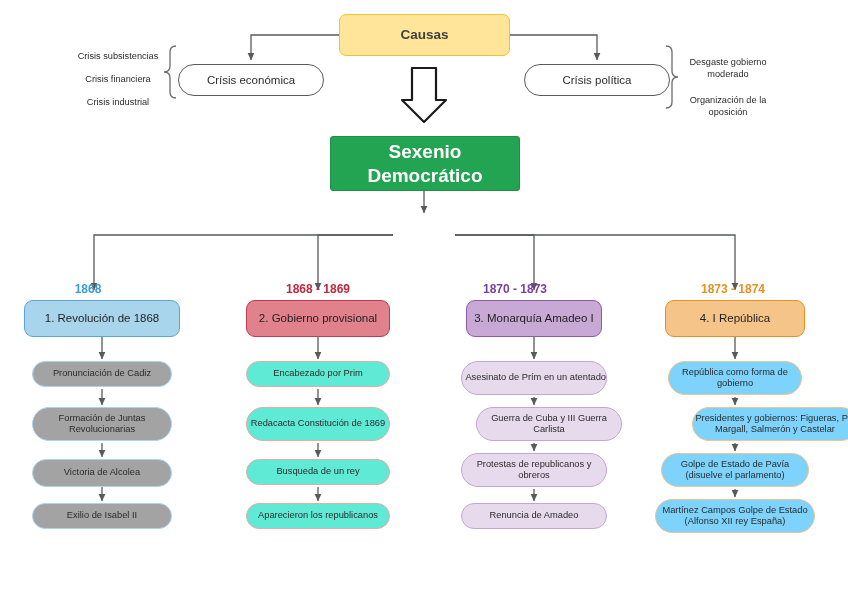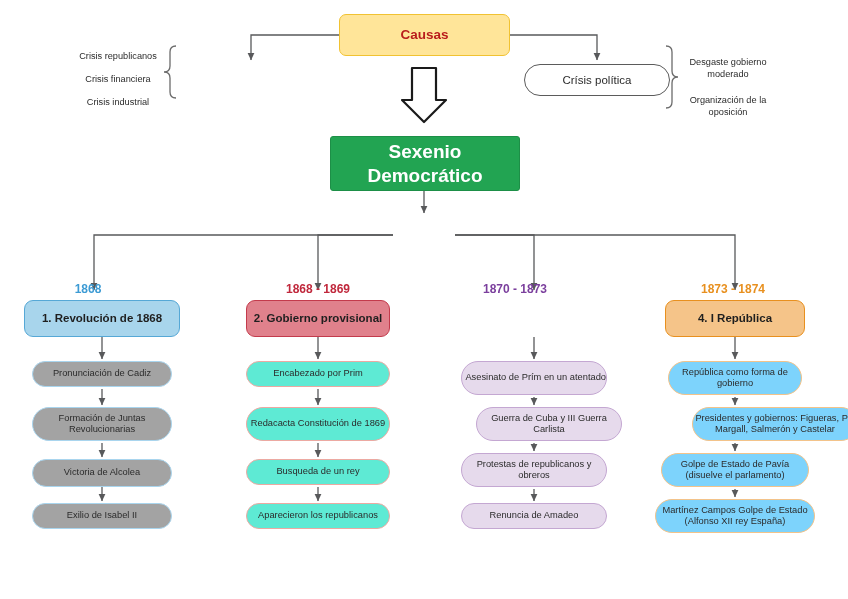--- a/index.html
+++ b/index.html
@@ -13,21 +13,21 @@
   #canvas{position:absolute;left:0;top:0;width:848px;height:599px;}
   svg.lines{position:absolute;left:0;top:0;width:848px;height:599px;pointer-events:none;}
 
   .node{position:absolute;box-sizing:border-box;display:flex;align-items:center;justify-content:center;text-align:center;}
   .node span{display:block;width:100%;line-height:1.22;}
 
   
   .causas{
     left:339px;top:14px;width:171px;height:42px;
     background:#ffe599;border:1.6px solid #f1c232;border-radius:7px;
-    color:#b91c1c;font-size:13.5px;font-weight:bold;
+    color:#404040;font-size:13.5px;font-weight:bold;
   }
   
   .fases{
     left:393px;top:217px;width:62px;height:36px;
     background:#ffe599;border:1.6px solid #f1c232;border-radius:7px;
     color:#1f1f1f;font-size:12.5px;font-weight:bold;
   }
   
   .sexenio{
     left:330px;top:136px;width:190px;height:55px;
@@ -49,21 +49,21 @@
   .sidelabel{position:absolute;font-size:9.2px;color:#2b2b2b;text-align:center;line-height:1.3;}
 
   
   .phase-year{position:absolute;font-size:12px;font-weight:bold;text-align:center;width:180px;}
   .y1{left:-2px;top:282px;color:#3d9bd4;}
   .y2{left:228px;top:282px;color:#c0283c;}
   .y3{left:425px;top:282px;color:#7b3f9d;}
   .y4{left:643px;top:282px;color:#e8901f;}
 
   
-  .phase-main{height:37px;border-radius:9px;font-size:11.5px;font-weight:bold;color:#1f1f1f;}
+  .phase-main{height:37px;border-radius:9px;font-size:11.5px;font-weight:normal;color:#1f1f1f;}
   .pm1{left:24px;top:300px;width:156px;background:#a8d5ec;border:1.8px solid #56a8d6;}
   .pm2{left:246px;top:300px;width:144px;background:#e0818c;border:1.8px solid #c33b4c;}
   .pm3{left:466px;top:300px;width:136px;background:#c8a8d4;border:1.8px solid #8e5aa8;}
   .pm4{left:665px;top:300px;width:140px;background:#f5c489;border:1.8px solid #e8901f;}
 
   
   .sub{font-size:9.3px;color:#2b2b2b;border-radius:999px;}
   .c1 .sub{background:#a3a3a3;border:1.2px solid #a9d5ee;}
   .c2 .sub{background:#5eead4;border:1.2px solid #eca9a2;}
   .c3 .sub{background:#e6daec;border:1.2px solid #c4a7d2;}
@@ -123,26 +123,29 @@
       <path d="M735,397 L735,405" marker-end="url(#ar)"></path>
       <path d="M735,443 L735,451" marker-end="url(#ar)"></path>
       <path d="M735,489 L735,497" marker-end="url(#ar)"></path>
     </g>
   </svg>
 
   <div class="node causas">
     <span>Causas</span>
   </div>
 
+  <div class="node stadium crisis crisis-eco">
+    <span>Crísis económica</span>
+  </div>
 
   <div class="node stadium crisis crisis-pol">
     <span>Crísis política</span>
   </div>
 
-  <div class="sidelabel" style="left:68px;top:51px;width:100px;">Crisis republicanos</div>
+  <div class="sidelabel" style="left:68px;top:51px;width:100px;">Crisis subsistencias</div>
   <div class="sidelabel" style="left:68px;top:74px;width:100px;">Crisis financiera</div>
   <div class="sidelabel" style="left:68px;top:97px;width:100px;">Crisis industrial</div>
 
   <div class="sidelabel" style="left:676px;top:57px;width:104px;">Desgaste gobierno moderado</div>
   <div class="sidelabel" style="left:676px;top:95px;width:104px;">Organización de la oposición</div>
 
   <div class="node sexenio">
     <span>Sexenio Democrático</span>
   </div>
 
@@ -151,20 +154,23 @@
   <div class="phase-year y2">1868 - 1869</div>
   <div class="phase-year y3">1870 - 1873</div>
   <div class="phase-year y4">1873 - 1874</div>
 
   <div class="node phase-main pm1">
     <span>1. Revolución de 1868</span>
   </div>
   <div class="node phase-main pm2">
     <span>2. Gobierno provisional</span>
   </div>
+  <div class="node phase-main pm3">
+    <span>3. Monarquía Amadeo I</span>
+  </div>
   <div class="node phase-main pm4">
     <span>4. I República</span>
   </div>
 
   <div class="col c1">
     <div class="node sub" style="left:32px;top:361px;width:140px;height:26px;">
       <span>Pronunciación de Cadiz</span>
     </div>
     <div class="node sub" style="left:32px;top:407px;width:140px;height:34px;">
       <span>Formación de Juntas Revolucionarias</span>

